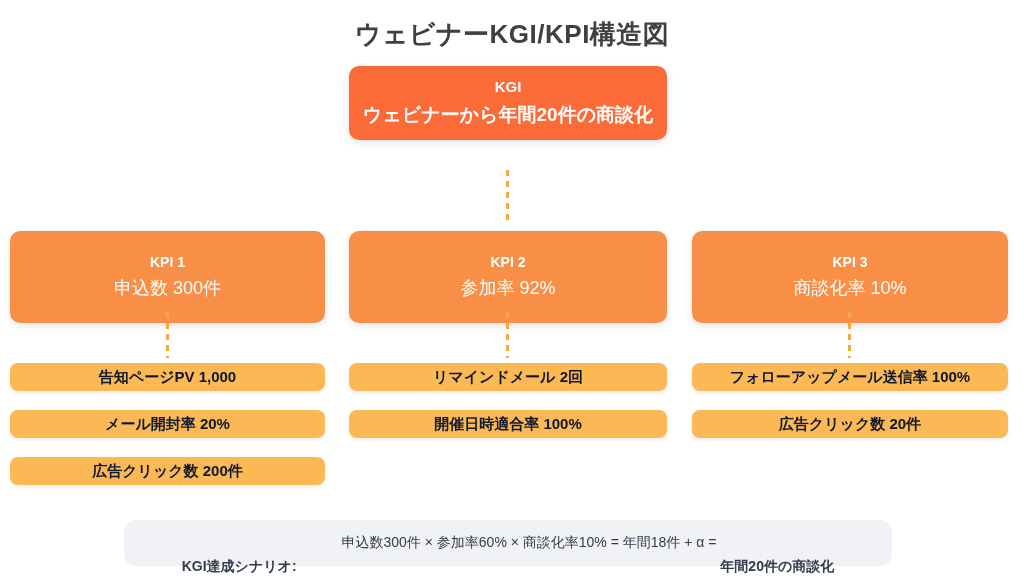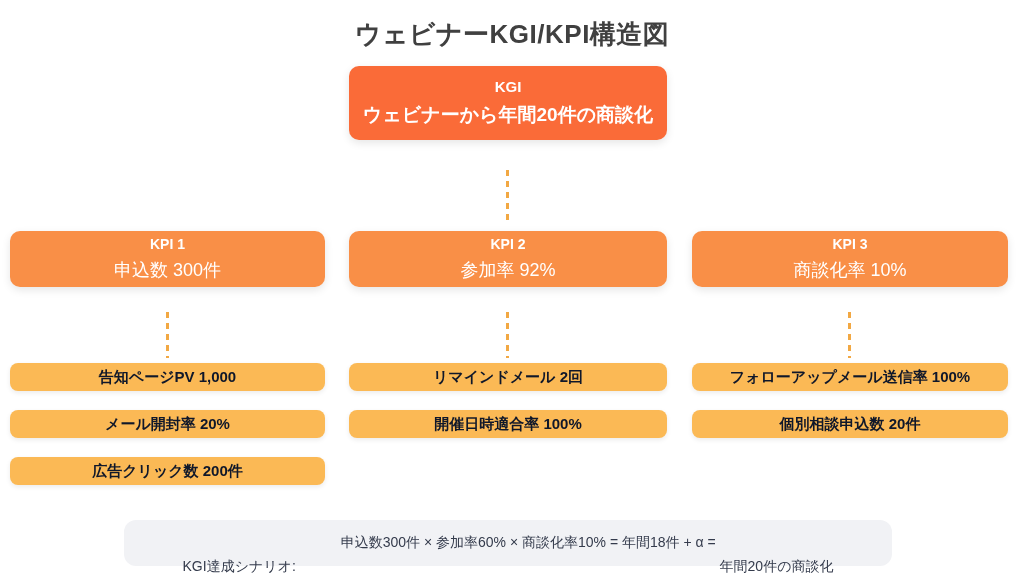--- a/index.html
+++ b/index.html
@@ -35,21 +35,21 @@
     left: 349px; top: 66px; width: 318px; height: 74px;
     background: var(--kgi_box, #fa6b38);
     border-radius: 10px;
     color: #ffffff;
     box-shadow: 0 3px 8px rgba(0,0,0,0.10);
     gap: 7px;
   }
   .kgi-label { font-size: 15px; font-weight: 700; }
   .kgi-value { font-size: 19px; font-weight: 700; }
   .kpi-box {
-    top: 231px; height: 56px;
+    top: 231px; height: 92px;
     background: var(--kpi_box, #f98f47);
     border-radius: 10px;
     color: #ffffff;
     box-shadow: 0 3px 8px rgba(0,0,0,0.10);
     gap: 6px;
   }
   .kpi-label { font-size: 14px; font-weight: 700; }
   .kpi-value { font-size: 18px; font-weight: 400; }
   .c1 { left: 10px;  width: 315px; }
   .c2 { left: 349px; width: 318px; }
@@ -87,21 +87,21 @@
     left: 124px; top: 520px; width: 768px; height: 46px;
     background: var(--scenario_bg, #f1f2f5);
     border-radius: 12px;
     display: flex;
     align-items: center;
     justify-content: center;
     font-size: 14px;
     color: #343b4c;
     white-space: pre;
   }
-  .scenario .bold { font-weight: 400; margin-top: 48px; }
+  .scenario .bold { font-weight: 700; margin-top: 48px; }
   .scenario .med { font-weight: 500; margin-left: 41px; }
 </style>
 </head>
 <body>
 
 <div class="canvas">
 
   <div class="title">ウェビナーKGI/KPI構造図</div>
 
   <div class="box kgi-box">
@@ -127,21 +127,21 @@
   <div class="connector conn-col conn-c2"></div>
   <div class="box sub-box c2 sub-r1">リマインドメール 2回</div>
   <div class="box sub-box c2 sub-r2">開催日時適合率 100%</div>
 
   <div class="box kpi-box c3">
     <div class="kpi-label">KPI 3</div>
     <div class="kpi-value">商談化率 10%</div>
   </div>
   <div class="connector conn-col conn-c3"></div>
   <div class="box sub-box c3 sub-r1">フォローアップメール送信率 100%</div>
-  <div class="box sub-box c3 sub-r2">個別相談申込数 20件</div>
+  <div class="box sub-box c3 sub-r2">広告クリック数 20件</div>
 
   <div class="scenario">
     <span class="bold">KGI達成シナリオ:</span>
     <span class="med"> 申込数300件 × 参加率60% × 商談化率10% = 年間18件 + α = </span>
     <span class="bold">年間20件の商談化</span>
   </div>
 
 </div>
 
 </body></html>

